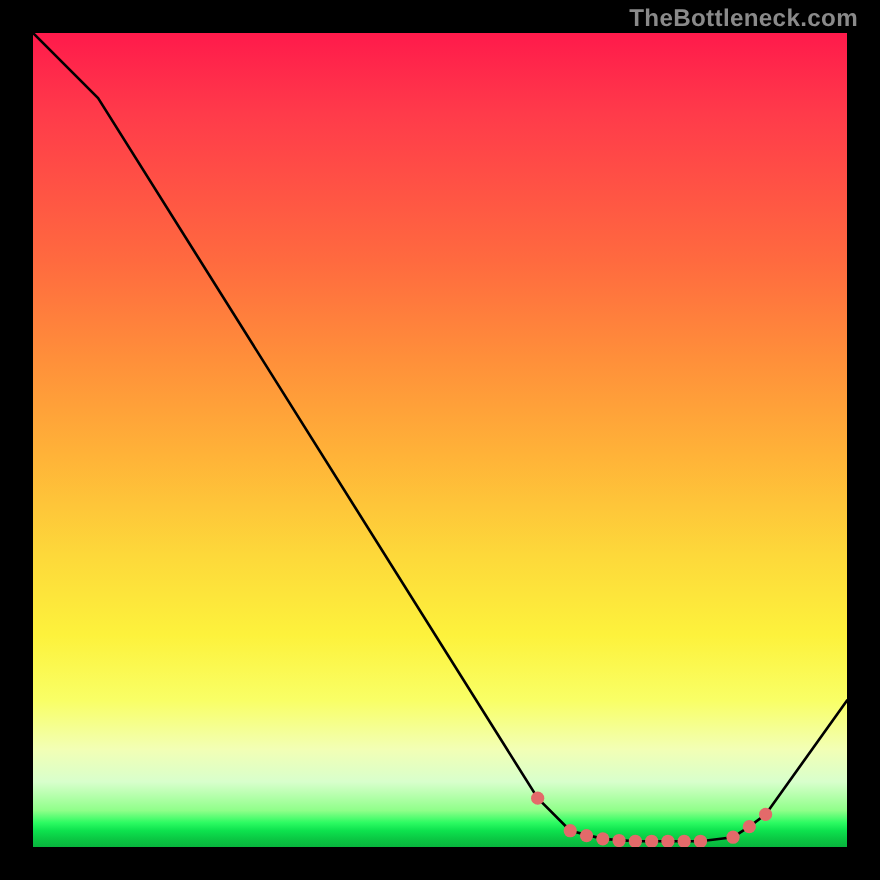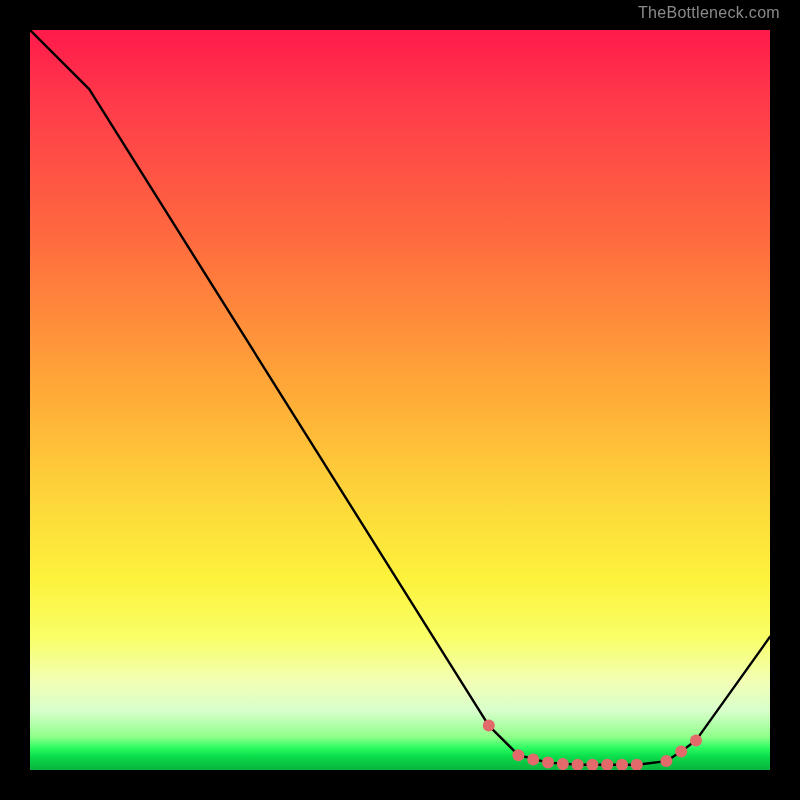--- a/index.html
+++ b/index.html
@@ -14,22 +14,23 @@
   .wrap {
     position: relative;
     width: 800px;
     height: 800px;
   }
   .attribution {
     position: absolute;
     top: 4px;
     right: 20px;
     color: #8a8a8a;
-    font-size: 16px;
+    font-size: 22px;
     letter-spacing: 0.3px;
+    font-weight: bold;
   }
   
   .plot {
     position: absolute;
     left: 30px;
     top: 30px;
     width: 740px;
     height: 740px;
   }
   

